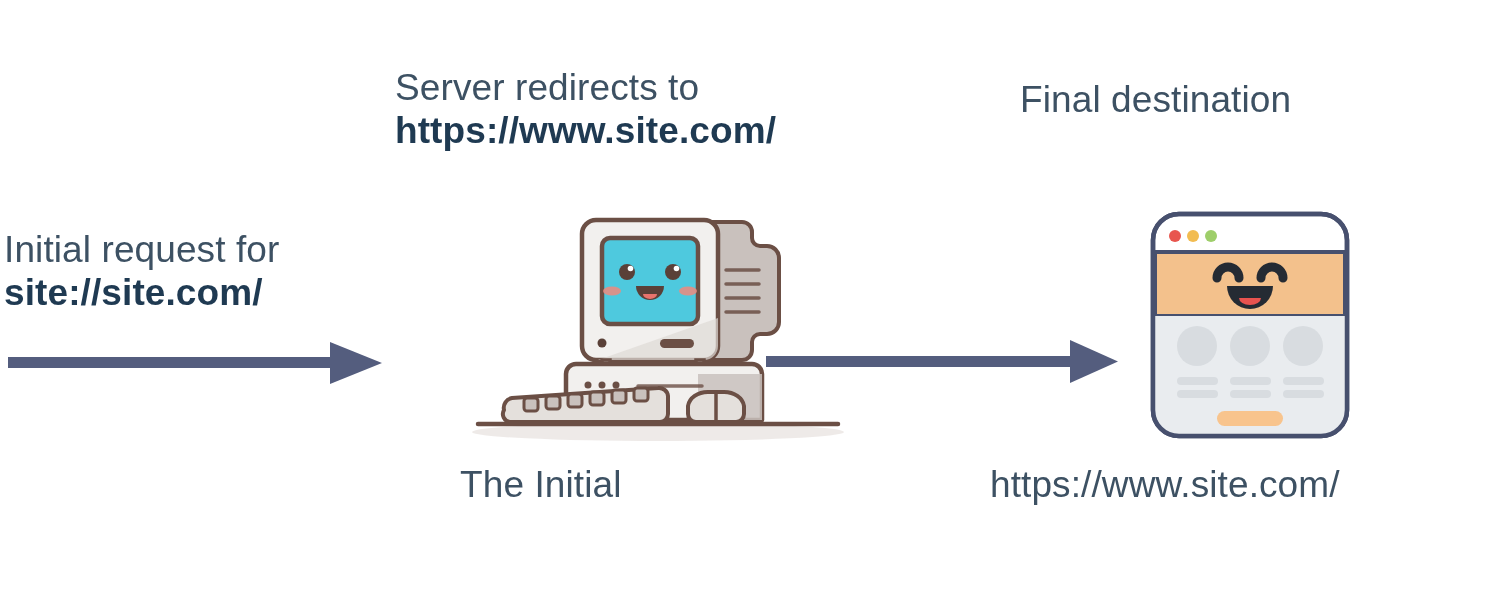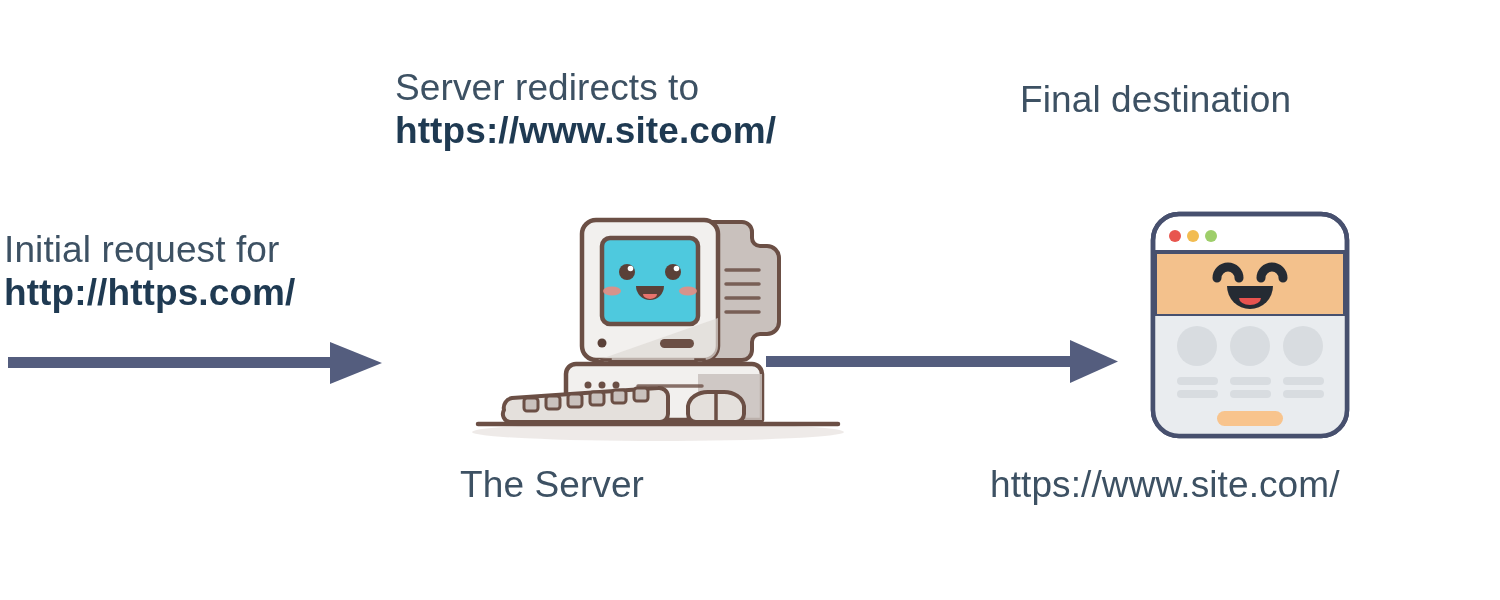--- a/index.html
+++ b/index.html
@@ -85,21 +85,21 @@
   #server-illustration { position: absolute; left: 462px; top: 200px; }
   #browser-illustration { position: absolute; left: 1135px; top: 198px; }
 </style>
 </head>
 <body>
 
 <div id="diagram">
 
   <div class="caption" id="left-caption">
     <span class="light">Initial request for</span>
-    <span class="strong">http://https.com/</span>
+    <span class="strong">site://site.com/</span>
   </div>
 
   <svg class="arrow-svg" id="arrow-1" width="380" height="46" viewBox="0 0 380 46">
     <rect x="0" y="17" width="330" height="11" fill="#545d7e"></rect>
     <path d="M 322 2 L 374 23 L 322 44 Z" fill="#545d7e"></path>
   </svg>
 
   <div class="caption" id="center-caption">
     <span class="light">Server redirects to</span>
     <span class="strong">https://www.site.com/</span>
@@ -265,20 +265,20 @@
         <rect x="148" y="192" width="41" height="8" rx="4" fill="#d8dce0"></rect>
       </g>
 
       <rect x="82" y="213" width="66" height="15" rx="7.5" ry="7.5" fill="#f8c48d"></rect>
     </g>
 
     <rect x="18" y="16" width="194" height="222" rx="26" ry="26" fill="none" stroke="#47506e" stroke-width="4.5"></rect>
   </svg>
 
   <div class="caption" id="server-label">
-    <span class="light">The Server</span>
+    <span class="light">The Initial</span>
   </div>
 
   <div class="caption" id="destination-label">
     <span class="light">https://www.site.com/</span>
   </div>
 
 </div>
 
 </body></html>

